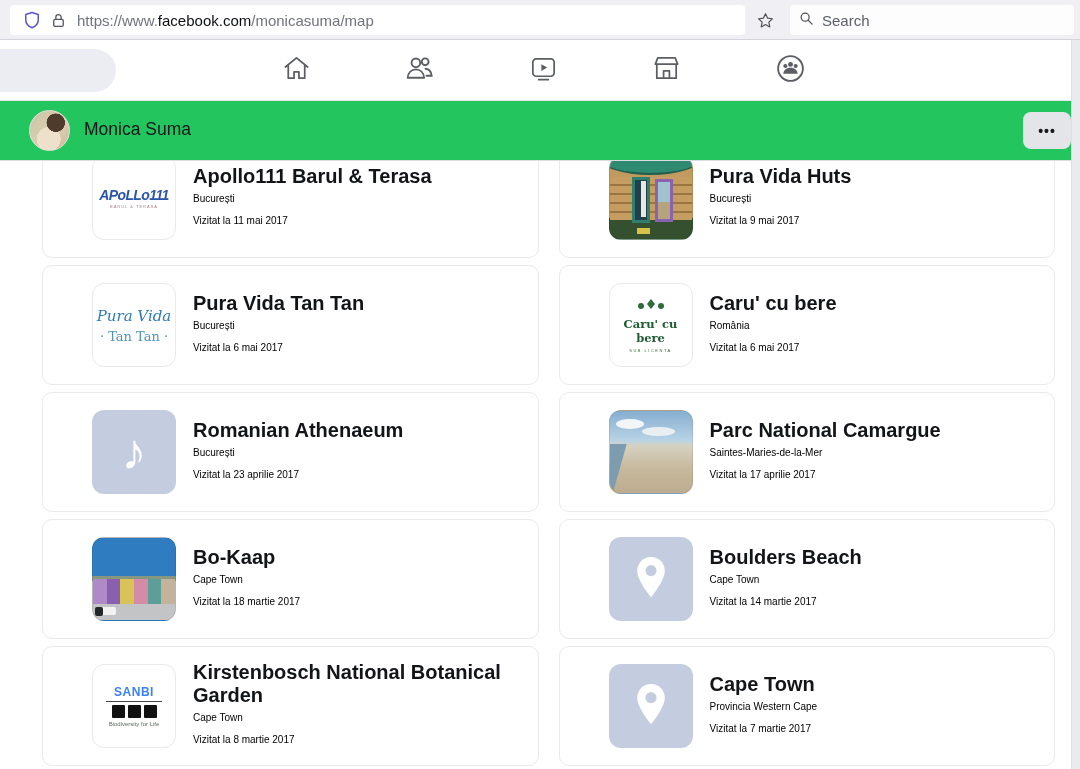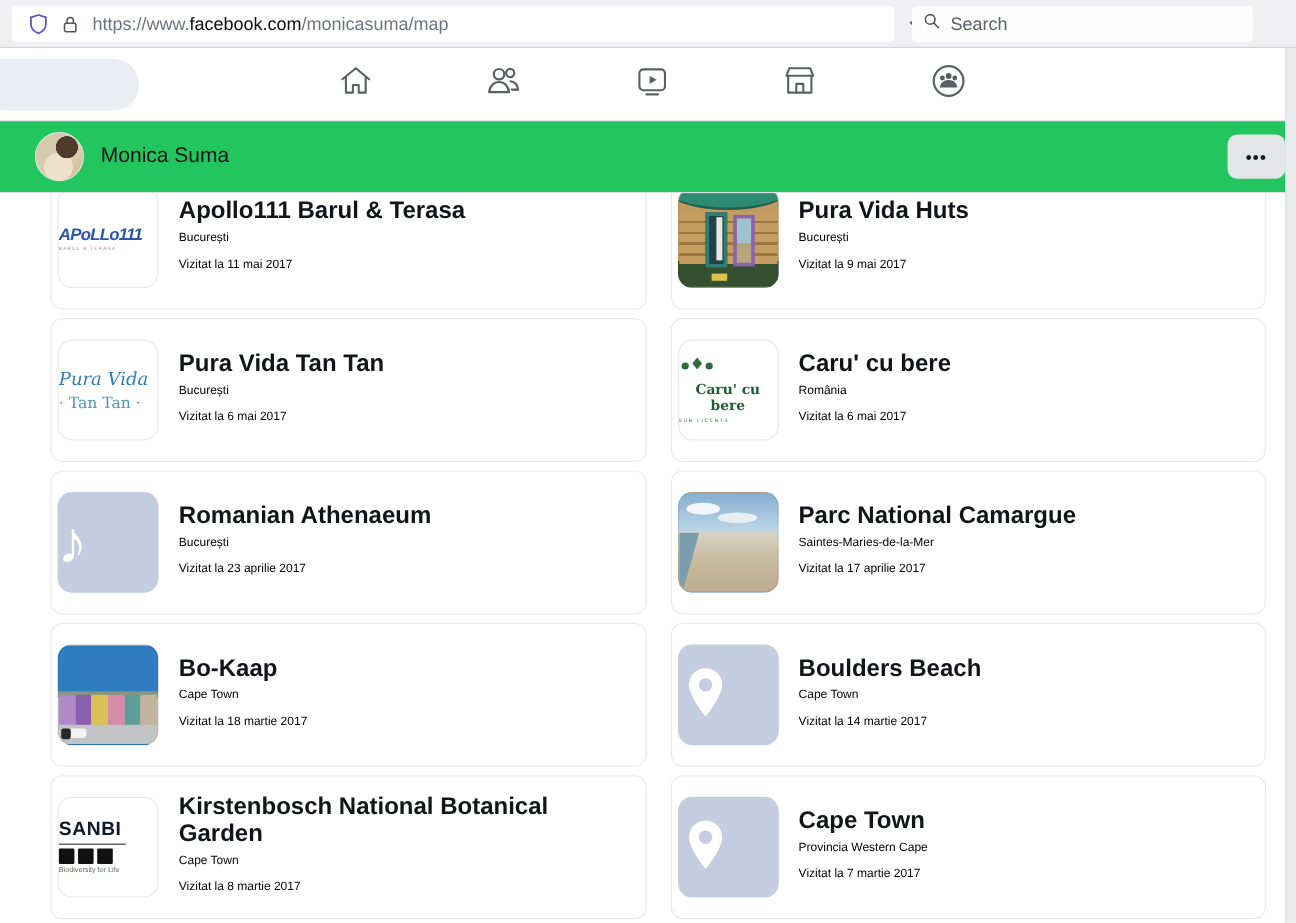--- a/index.html
+++ b/index.html
@@ -12,21 +12,21 @@
                  display:flex; align-items:center;padding-left:16px; }
   .urlbar { position:absolute; left:10px; top:5px; width:735px; height:30px;
             background:#fff; border-radius:4px; display:flex; align-items:center;
             padding-left:9px; }
   .urlbar .icon { display:flex; align-items:center; justify-content:center;
                   width:26px; height:26px; }
   .url-text { font-size:15px; color:#70747c; margin-left:6px; white-space:nowrap; }
   .url-text .domain { color:#0c0e12; }
   .bookmark-btn { position:absolute; left:749px; top:5px; width:32px; height:30px;
                   display:flex; align-items:center; justify-content:center; }
-  .search-field { position:absolute; left:760px; top:5px; width:284px; height:30px;
+  .search-field { position:absolute; left:790px; top:5px; width:284px; height:30px;
                   background:#fdfdfe; border-radius:4px; display:flex; align-items:center;
                   padding-left:8px; }
   .search-field input { border:none; outline:none; background:transparent;
                         font-size:15px; color:#3a3d42; margin-left:7px; width:220px;
                         font-family:"Liberation Sans", sans-serif; }
   .search-field input::placeholder { color:#5c6066; opacity:1; }
 
   
   .fb-nav { position:absolute; left:0; top:40px; width:1080px; height:61px;
             background:#fff; border-bottom:1px solid #e7e8eb; }
@@ -59,40 +59,40 @@
                  row-gap:7px; margin:-23px 25px 0 42px; grid-auto-rows:120px; }
   .card { background:#fff; border:1px solid #e8eaed; border-radius:10px;
           display:flex; align-items:center; padding:0 14px 0 5px; }
   .card-text { margin-left:17px; min-width:0; }
   .card-title { font-size:20px; font-weight:bold; color:#121417; line-height:23px; }
   .card-sub { font-size:10px; color:#000000; line-height:22px; }
 
   
   .thumb-host { width:84px; height:84px; border-radius:12px; overflow:hidden;
                 flex:0 0 auto; position:relative; display:flex; flex-direction:column;
-                align-items:flex-start; justify-content:center; text-align:center; }
+                align-items:center; justify-content:center; text-align:center;margin-left:44px; }
   .logo-apollo,.logo-tantan,.logo-caru,.logo-sanbi { background:#fff; border:1px solid #eaeaea; }
   .ph-note,.ph-pin { background:#c4cde0; }
   .photo-huts,.photo-beach,.photo-bokaap { border:1px solid rgba(0,0,0,.08); }
 
   .apollo-line1 { color:#2b55a8; font-weight:bold; font-style:italic; font-size:14px;
                   letter-spacing:-0.6px; }
   .apollo-line2 { color:#a97f85; font-size:4px; letter-spacing:1px; margin-top:1px; }
 
   .tantan-line1 { font-family:"DejaVu Serif", serif; font-style:italic;
                   color:#2f7cb5; font-size:15px; }
   .tantan-line2 { font-family:"DejaVu Serif", serif; color:#4f94ba; font-size:13px;
                   margin-top:4px; }
 
   .caru-crest { margin-bottom:2px; }
   .caru-line2 { font-family:"DejaVu Serif", serif; color:#1f5c33; font-weight:bold;
                 font-size:11.5px; }
   .caru-line3 { color:#2e6b3e; font-size:4px; letter-spacing:1.5px; margin-top:3px; }
 
-  .sanbi-line1 { color:#0f172a; font-weight:bold; font-size:16px; letter-spacing:.5px; }
+  .sanbi-line1 { color:#3b82f6; font-weight:bold; font-size:12px; letter-spacing:.5px; }
   .sanbi-rule { width:56px; height:1px; background:#444; margin:2px 0 3px; }
   .sanbi-squares { display:flex; gap:3px; }
   .sanbi-squares div { width:13px; height:13px; background:#111; border-radius:1px; }
   .sanbi-line2 { color:#5f6b5f; font-size:6px; margin-top:3px; }
 
   .note-glyph { color:#fff; font-size:50px; line-height:1; }
 
   
   .photo-huts { background:linear-gradient(180deg,#87a894 0 10%, #c09a5e 10% 74%, #34502e 74% 100%); }
   .huts-roof { position:absolute; left:-12%; top:-16px; width:124%; height:34px;

